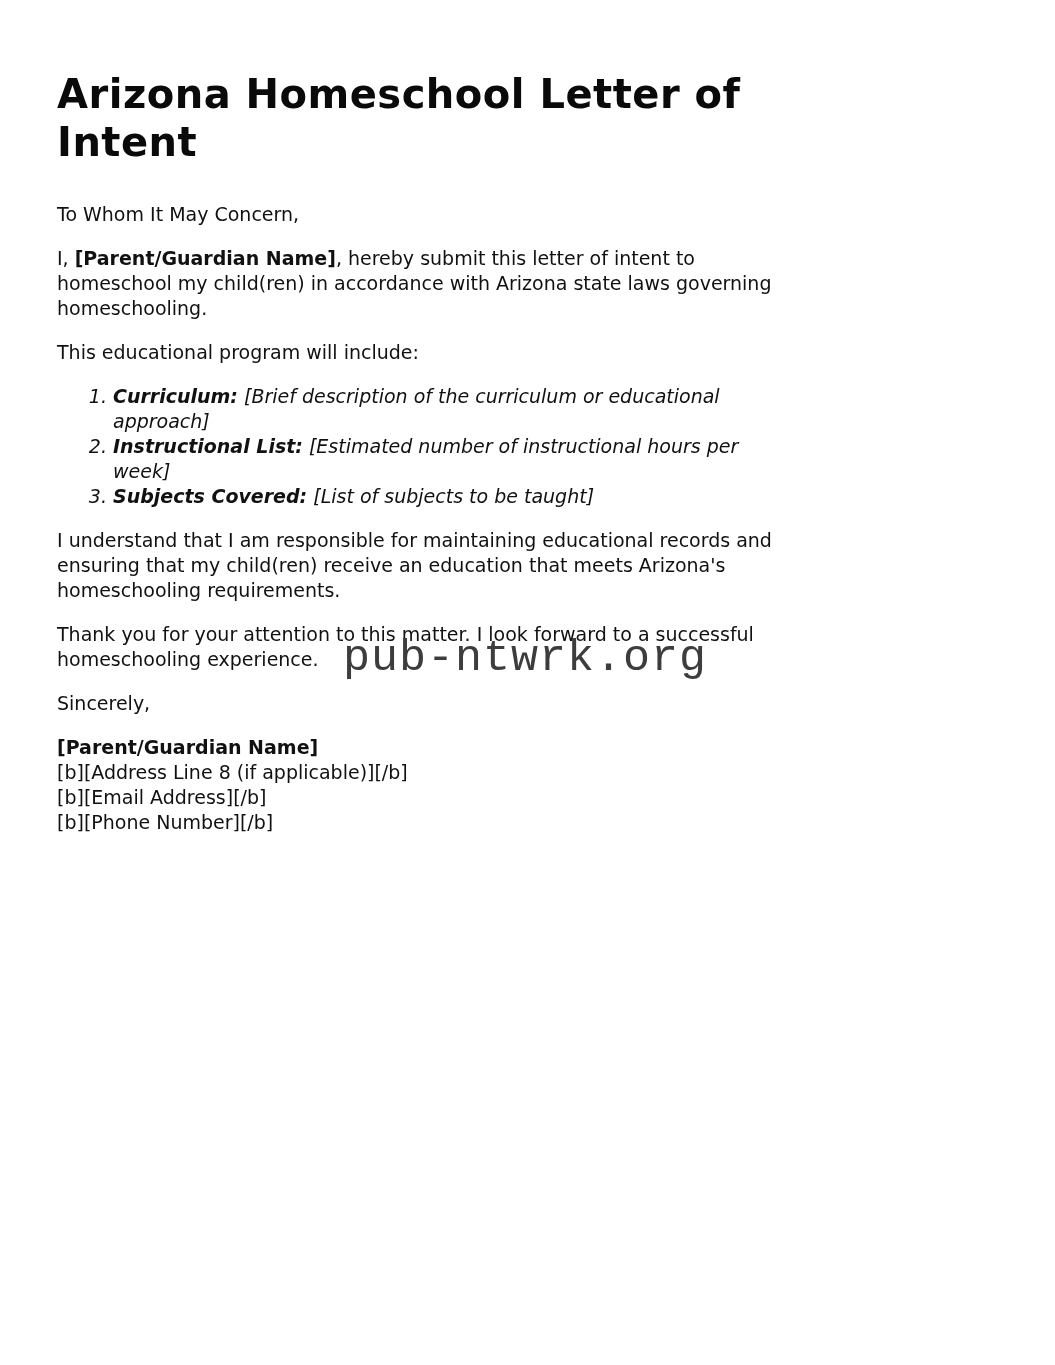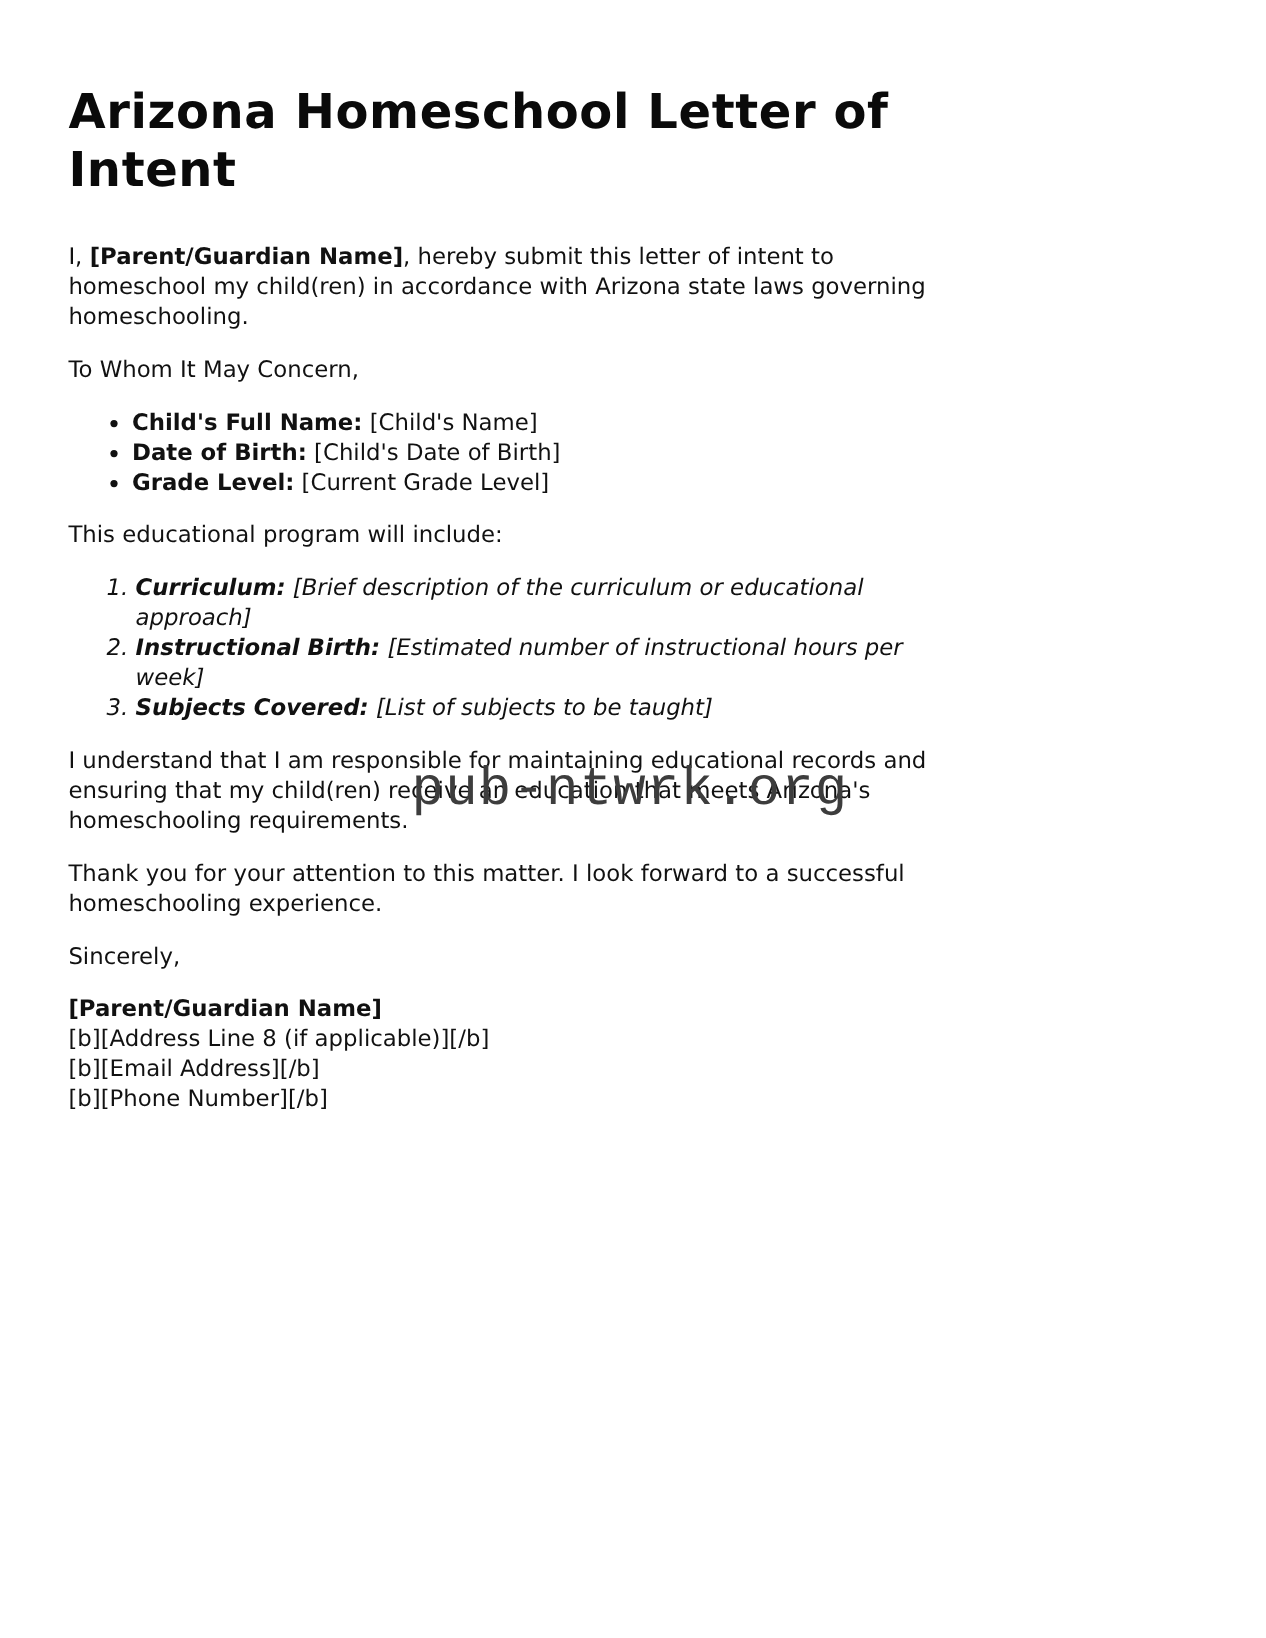--- a/index.html
+++ b/index.html
@@ -69,49 +69,35 @@
     pointer-events: none;
   }
 </style>
 </head>
 <body>
 
 <div class="page">
 
   <h1 class="doc-title">Arizona Homeschool Letter of Intent</h1>
 
+  <p class="para">To Whom It May Concern,</p>
+
   <p class="para"><span>I, </span><span class="bold">[Parent/Guardian Name]</span><span>, hereby submit this letter of intent to homeschool my child(ren) in accordance with Arizona state laws governing homeschooling.</span></p>
 
-  <p class="para">To Whom It May Concern,</p>
 
-
-  <ul class="bullet-list">
-    <li>
-      <span class="bold">Child's Full Name:</span>
-      <span>[Child's Name]</span>
-    </li>
-    <li>
-      <span class="bold">Date of Birth:</span>
-      <span>[Child's Date of Birth]</span>
-    </li>
-    <li>
-      <span class="bold">Grade Level:</span>
-      <span>[Current Grade Level]</span>
-    </li>
-  </ul>
 
   <p class="para">This educational program will include:</p>
 
   <ol class="numbered-list">
     <li>
       <span class="bold">Curriculum:</span>
       <span>[Brief description of the curriculum or educational approach]</span>
     </li>
     <li>
-      <span class="bold">Instructional Birth:</span>
+      <span class="bold">Instructional List:</span>
       <span>[Estimated number of instructional hours per week]</span>
     </li>
     <li>
       <span class="bold">Subjects Covered:</span>
       <span>[List of subjects to be taught]</span>
     </li>
   </ol>
 
   <p class="para">I understand that I am responsible for maintaining educational records and ensuring that my child(ren) receive an education that meets Arizona's homeschooling requirements.</p>
 

